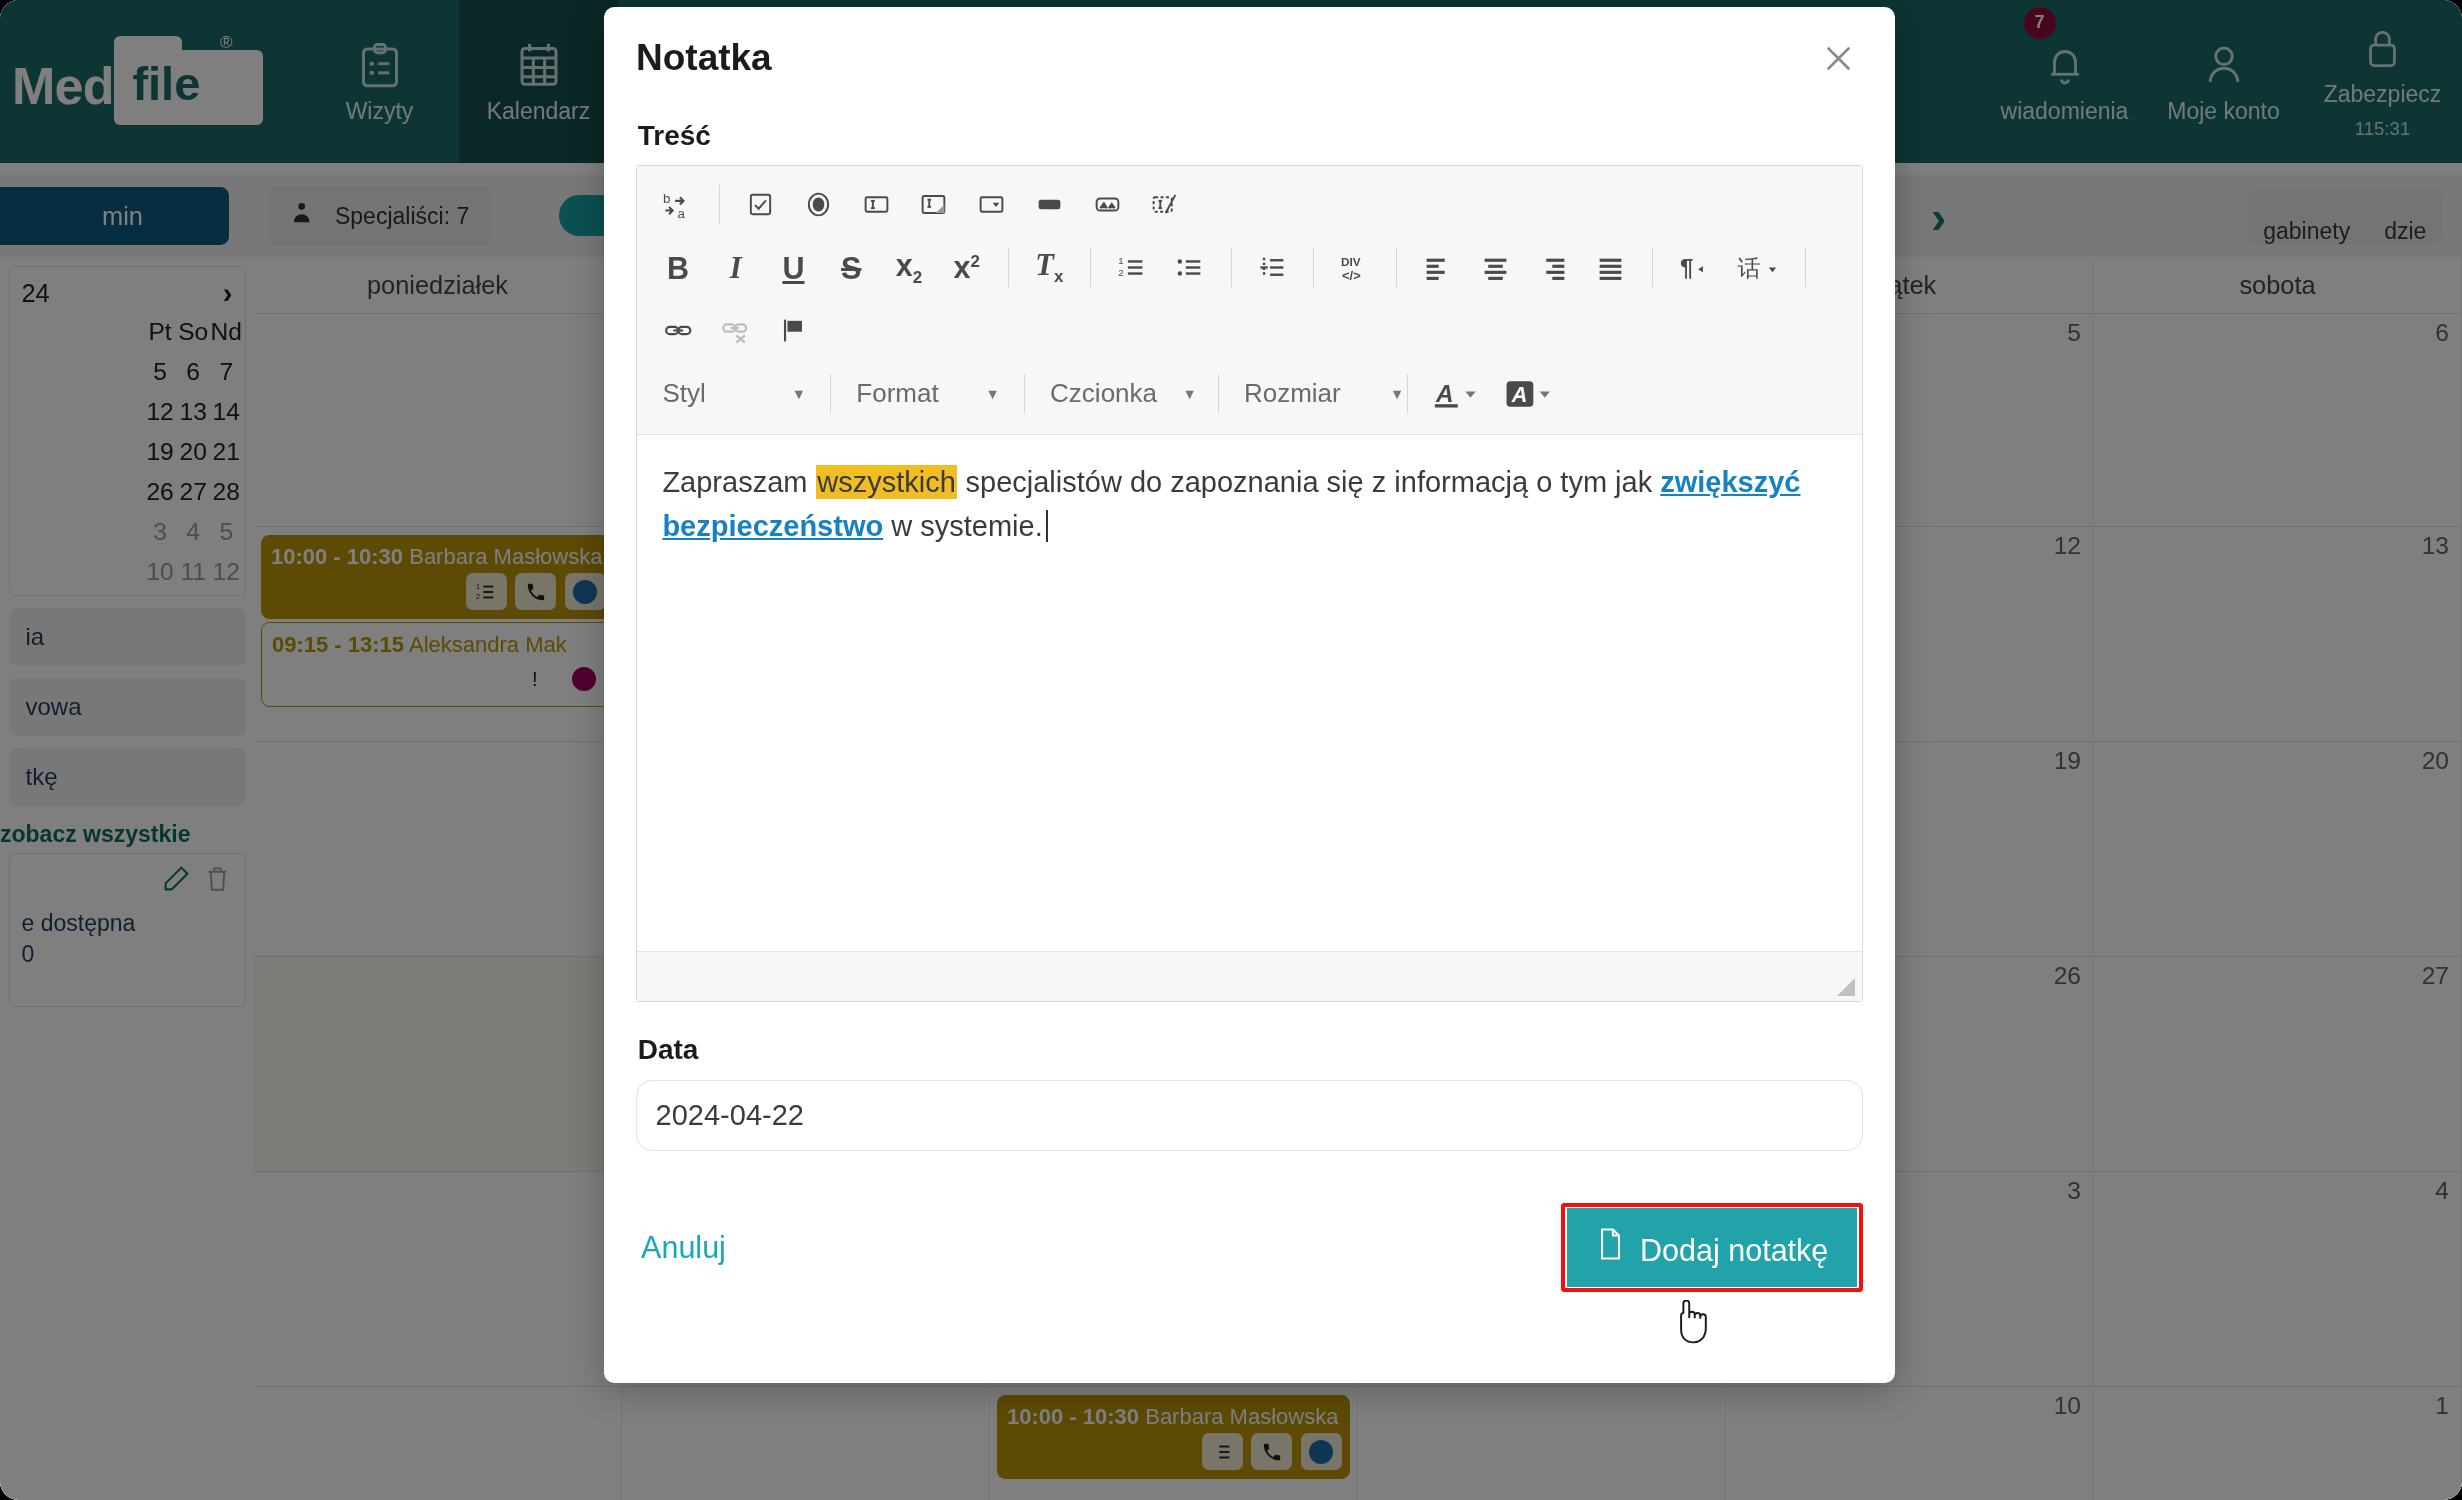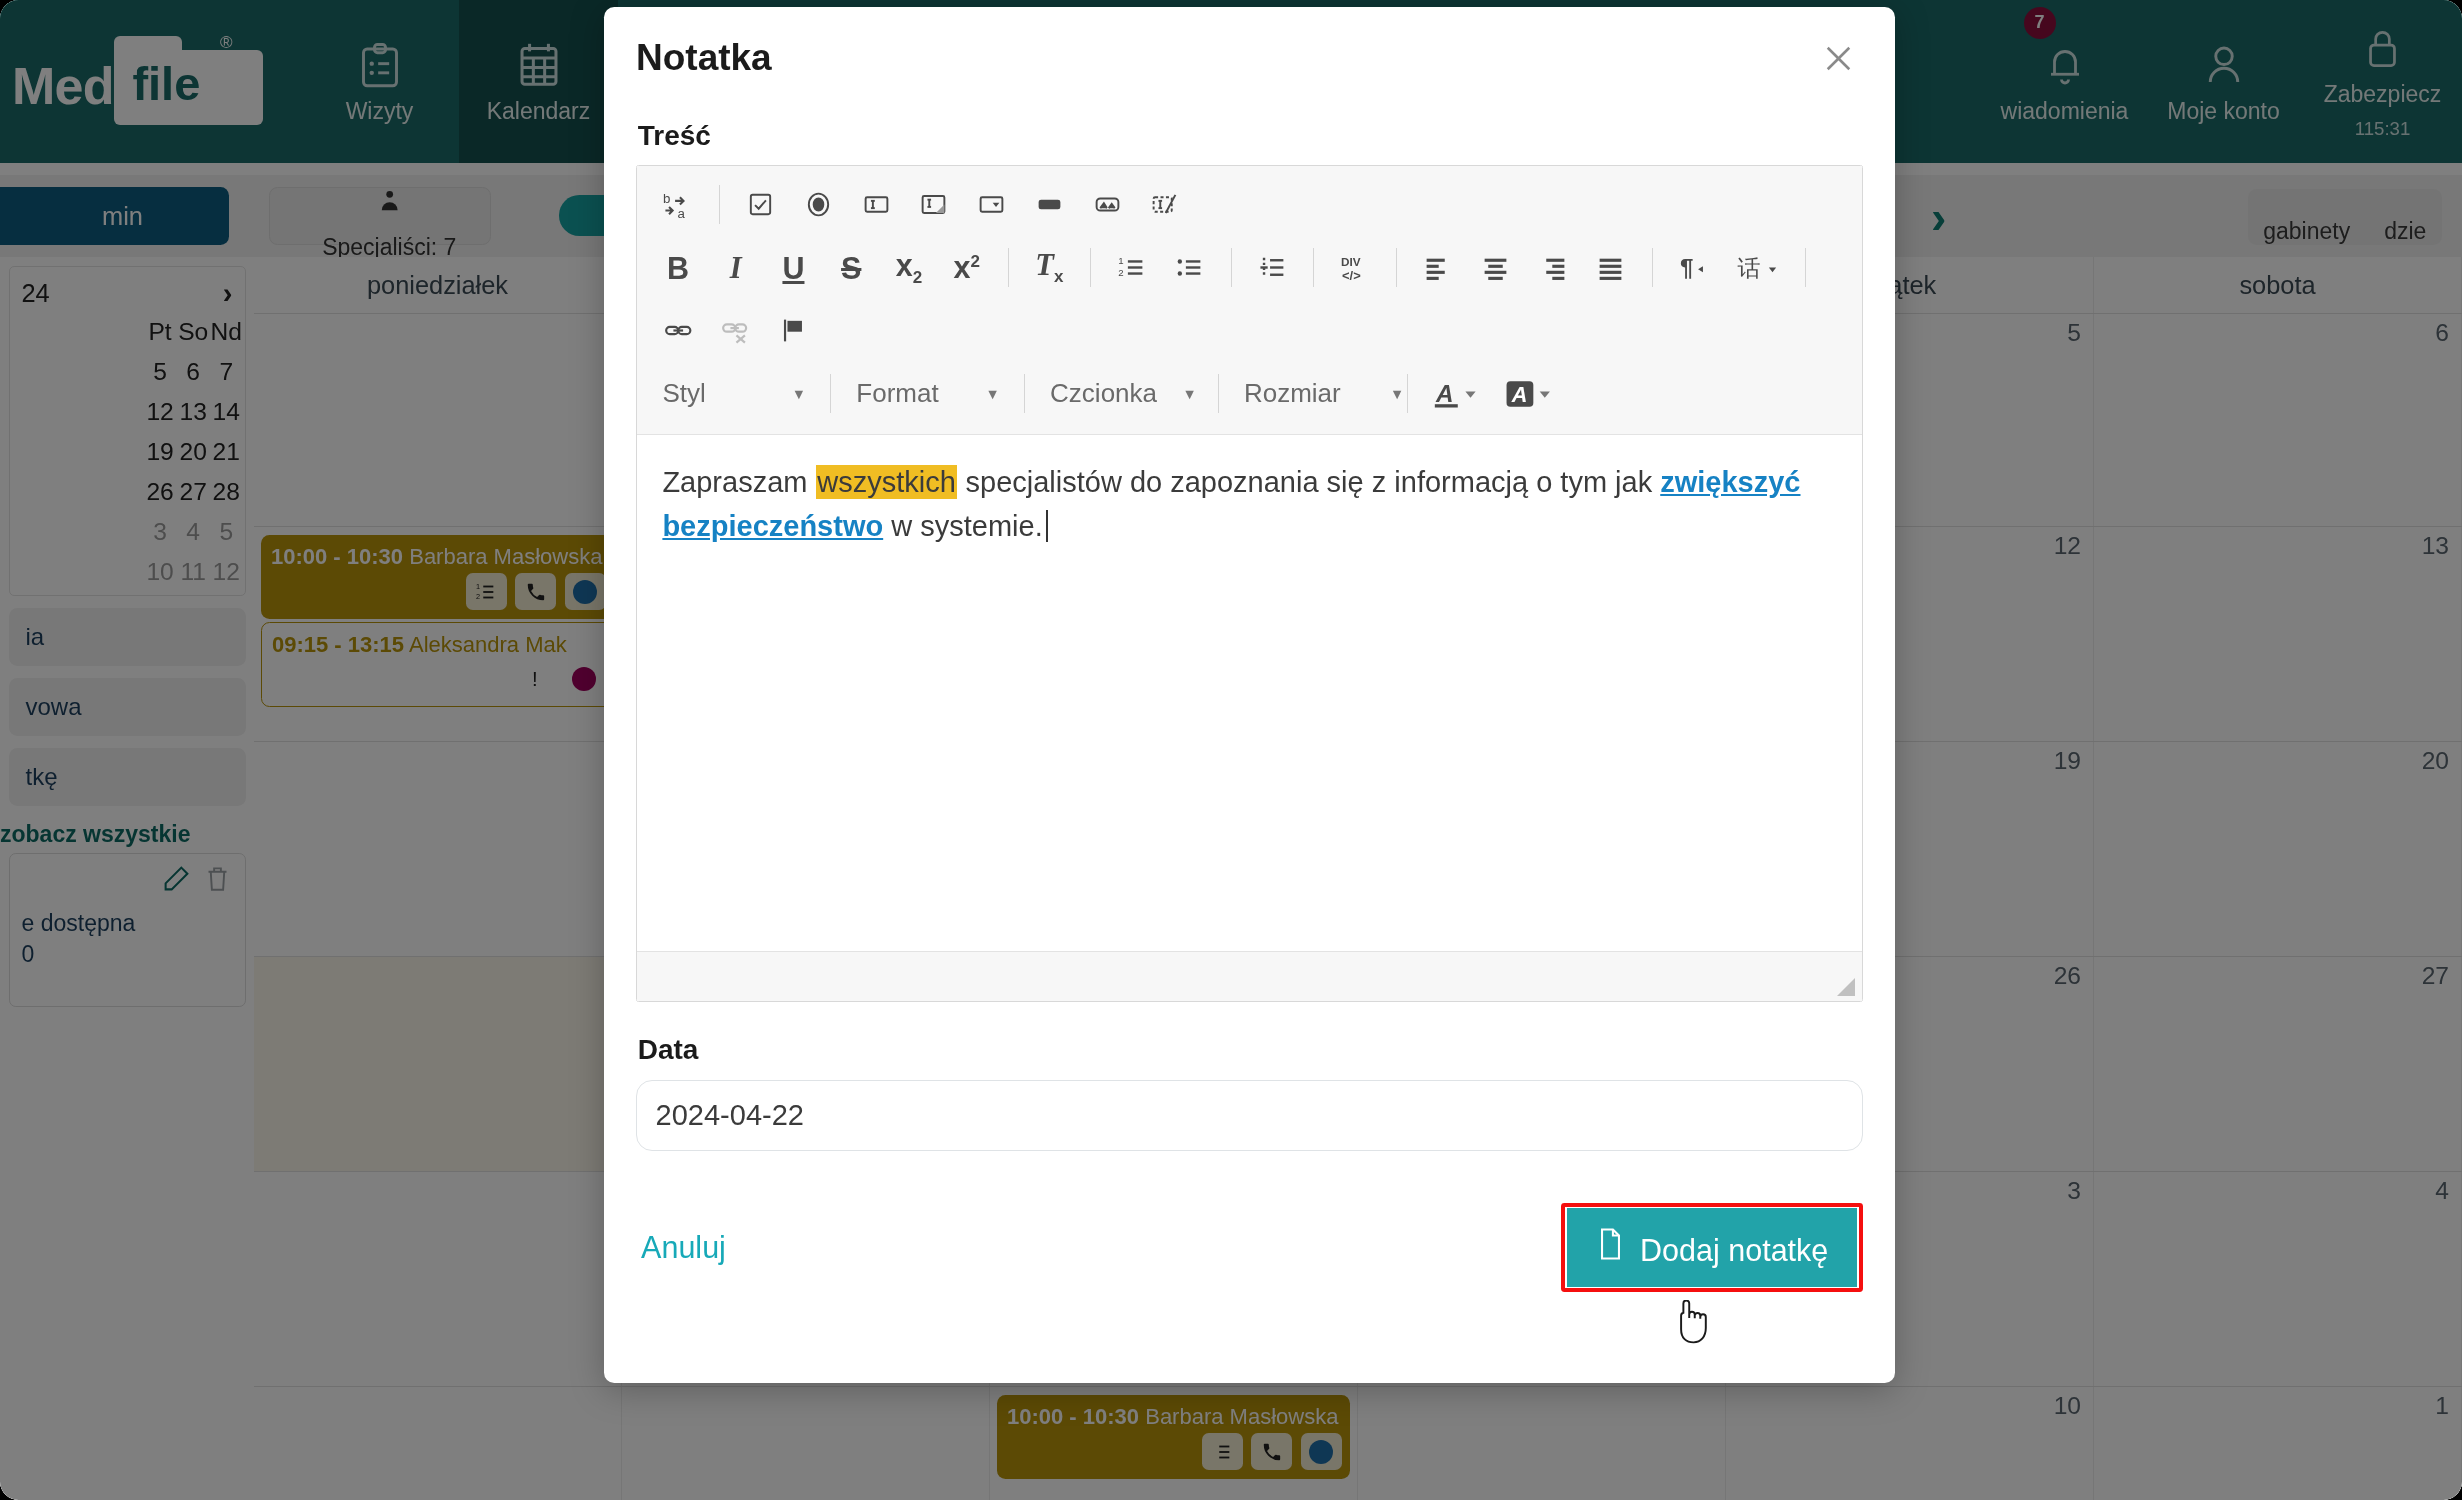--- a/index.html
+++ b/index.html
@@ -162,26 +162,25 @@
     box-sizing: border-box;
   }
   .btn-spec {
     position: absolute;
     left: 269px; top: 12px;
     width: 222px; height: 58px;
     background: #eaeaea;
     border: 0.8px solid #dcdcdc;
     border-radius: 8.5px;
     display: flex; align-items: center;
-    gap: 15px;
+    gap: 21px;
     padding-left: 18.6px;
     box-sizing: border-box;
     font-size: 23px;
     color: #333;
-    flex-direction: column;
   }
   .toggle-sw {
     position: absolute;
     left: 559px; top: 20.3px;
     width: 81px; height: 41px;
     background: #17a2a2;
     border-radius: 20.3px;
   }
   .toggle-sw::after {
     content: "";

